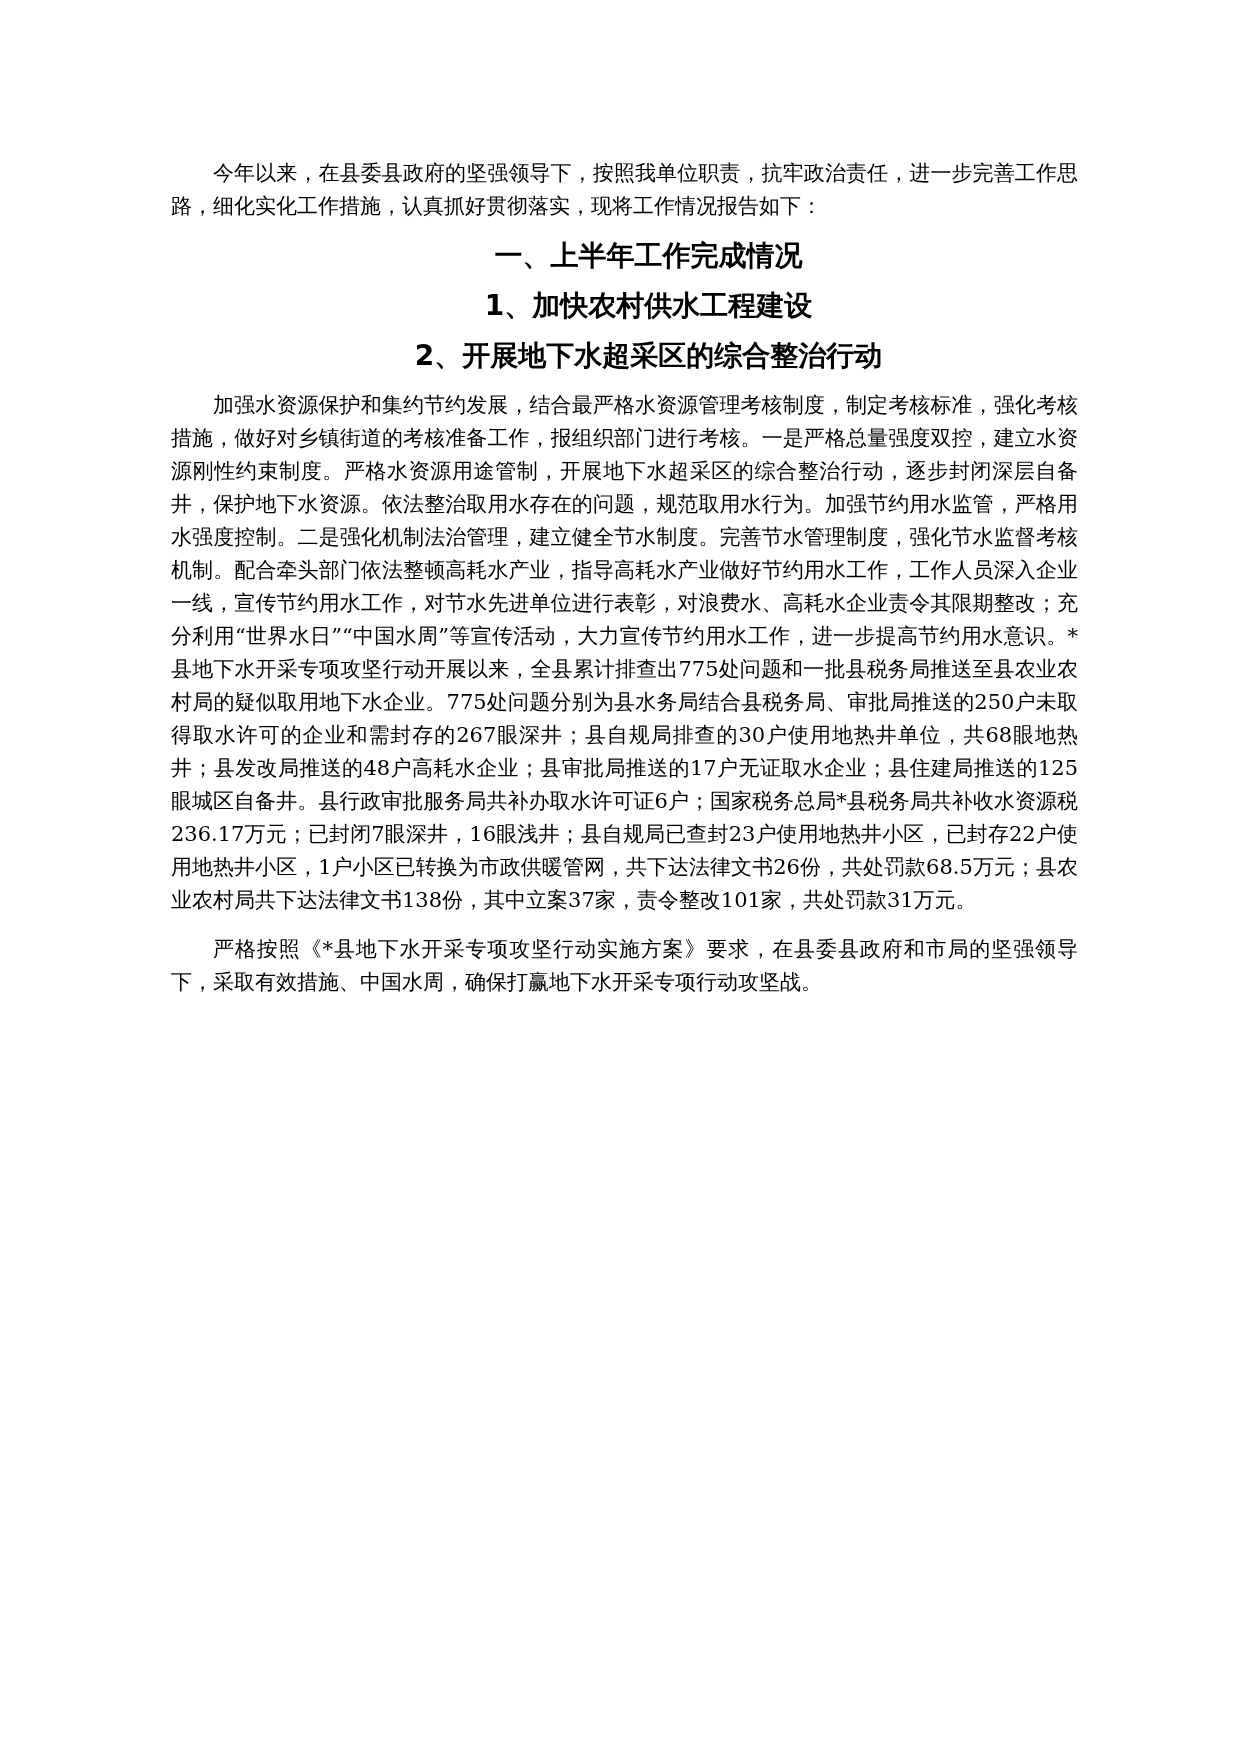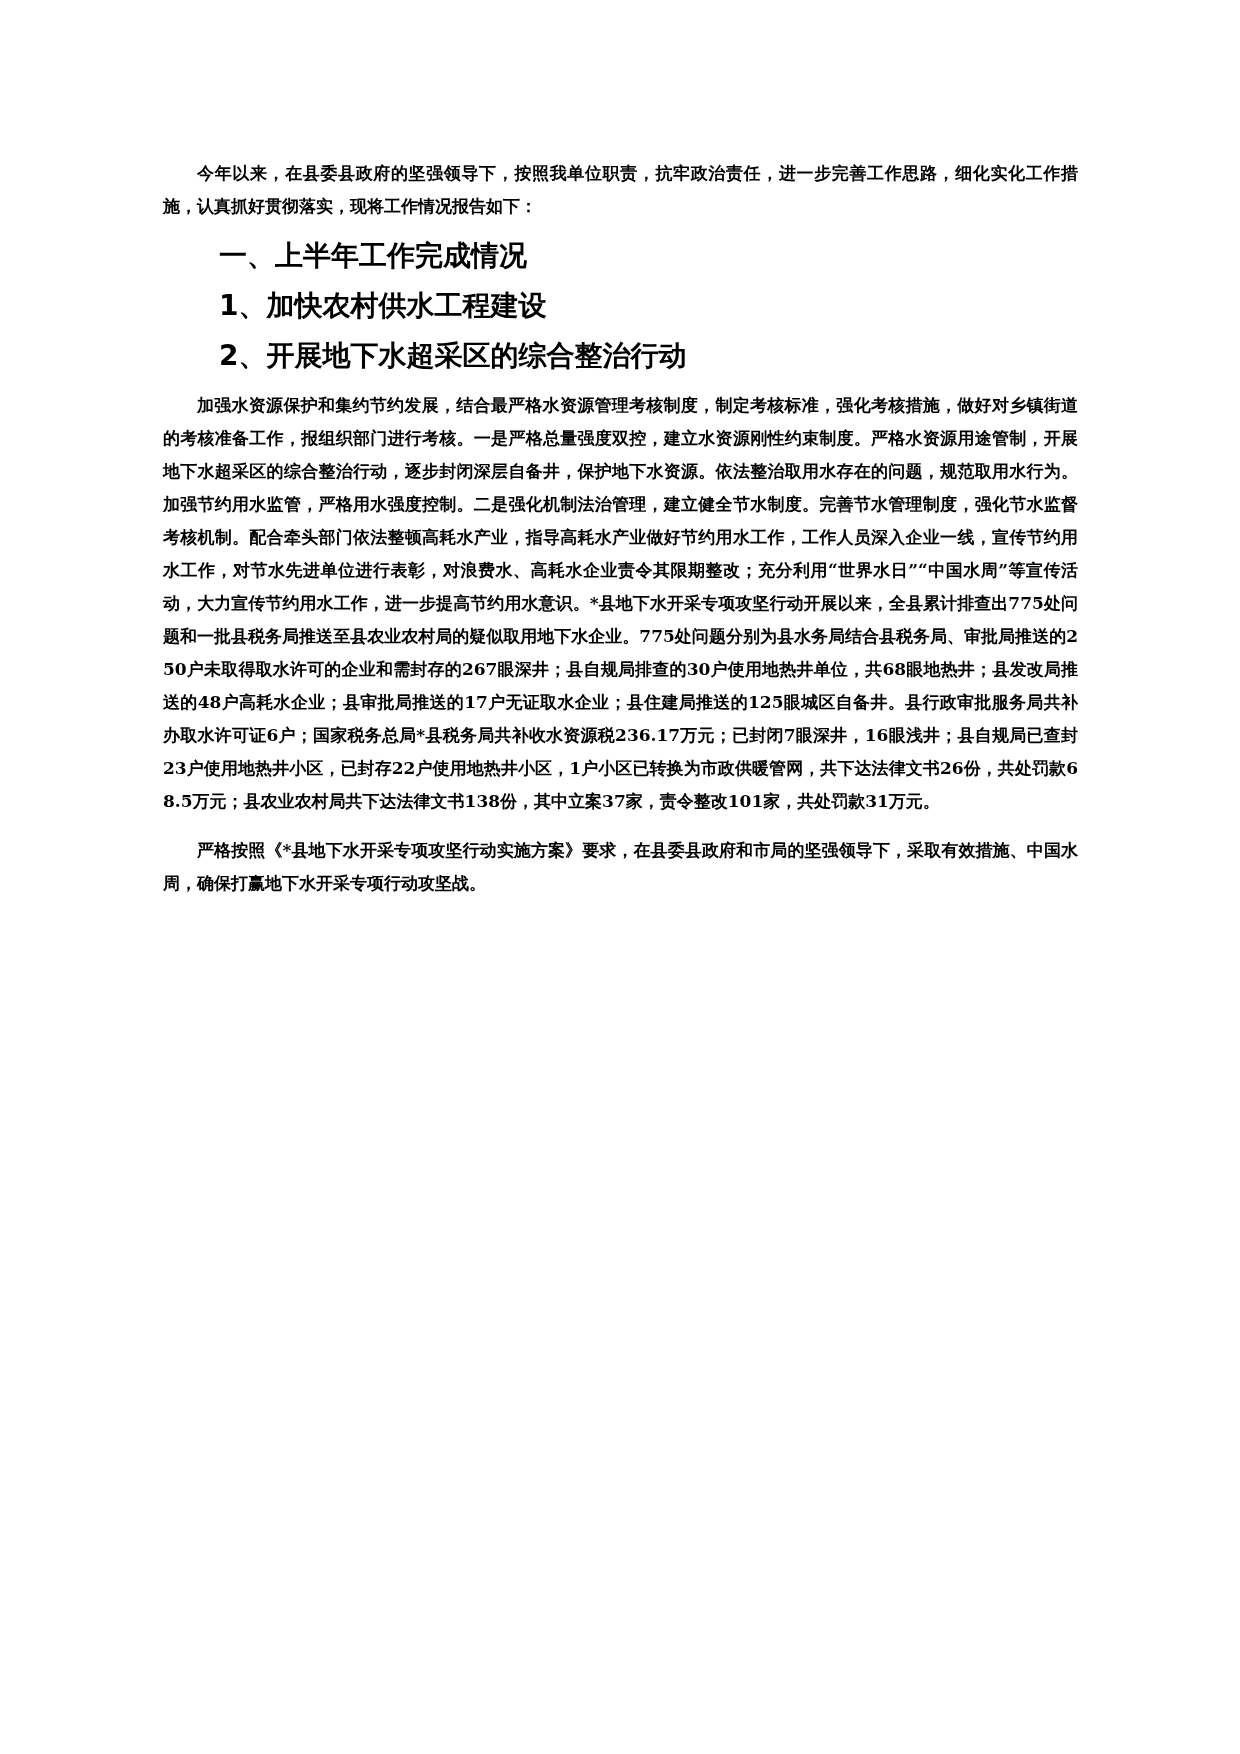--- a/index.html
+++ b/index.html
@@ -15,35 +15,35 @@
   .page {
     box-sizing: border-box;
     width: 1240px;
     height: 1754px;
     background: #ffffff;
     padding: 157px 162px 40px 163px;
     color: #000000;
   }
   .para {
     font-family: "DejaVu Serif", "Liberation Serif", serif;
-    font-size: 17px;
+    font-size: 21px;
     line-height: 33px;
-    font-weight: 700;
+    font-weight: 400;
     text-align: justify;
     text-indent: 2em;
-    margin: 0 0 16px 0;
+    margin: 0 0 16px 8px;
     word-break: break-all;
   }
   .heading {
     font-family: "DejaVu Sans", "Liberation Sans", sans-serif;
     font-size: 28px;
     line-height: 34px;
     font-weight: 700;
     text-indent: 2em;
-    text-align: left;
+    text-align: center;
     margin: 16px 0 16px 0;
   }
 </style>
 </head>
 <body>
 
 <div class="page">
 
   <p class="para">今年以来，在县委县政府的坚强领导下，按照我单位职责，抗牢政治责任，进一步完善工作思路，细化实化工作措施，认真抓好贯彻落实，现将工作情况报告如下：</p>
 

